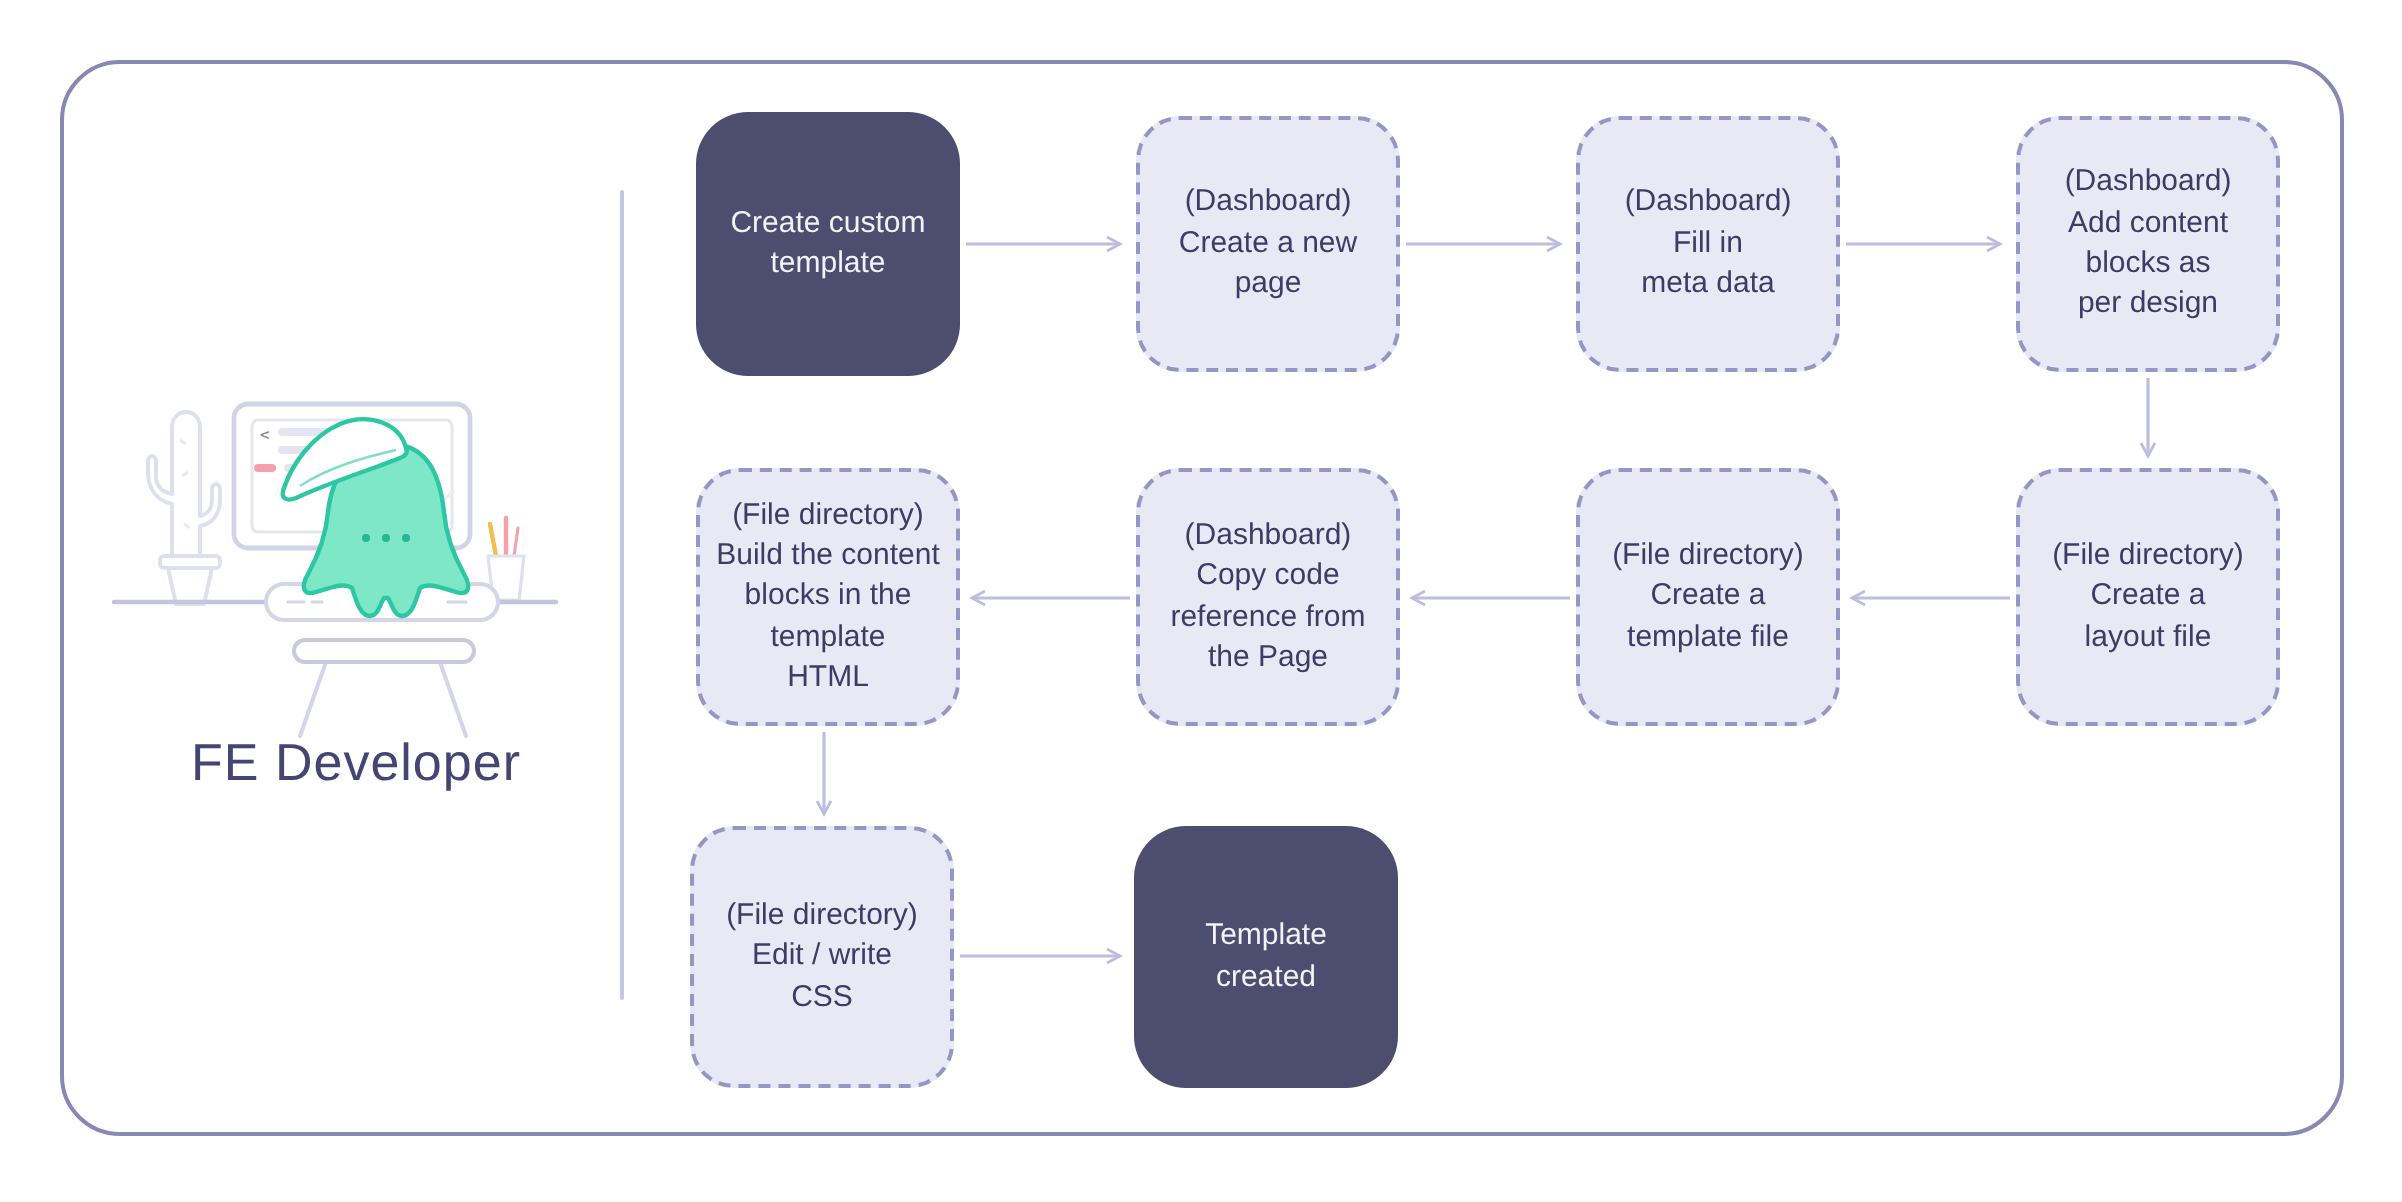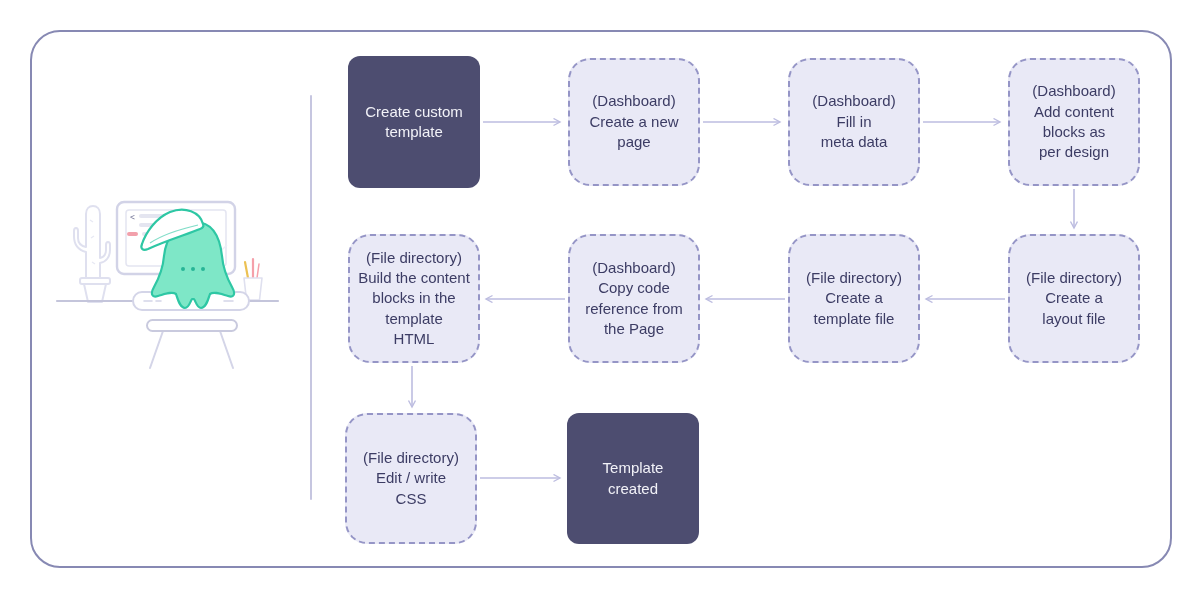--- a/index.html
+++ b/index.html
@@ -8,21 +8,21 @@
   .frame{position:absolute;left:30px;top:30px;width:1142px;height:538px;box-sizing:border-box;
          border:2px solid var(--frame-border,#8789b3);border-radius:30px;}
   .divider{position:absolute;left:310px;top:95px;width:2px;height:405px;border-radius:2px;
            background:var(--divider,#c6c6e0);}
   .node{position:absolute;width:132px;box-sizing:border-box;display:flex;align-items:center;
         justify-content:center;text-align:center;white-space:pre-line;font-size:15px;
         line-height:1.36;border-radius:22px;padding:6px;color:var(--node-text,#3c3c64);}
   .node.dashed{background:var(--dashed-node-bg,#e9e9f6);
                border:2px dashed var(--dashed-node-border,#9595c6);}
   .node.solid{background:var(--solid-node-bg,#4d4d70);color:var(--solid-node-text,#f2f2f8);
-              border-radius:12px;}
+              border-radius:26px;}
   .arrows{position:absolute;left:0;top:0;pointer-events:none;}
   .arrow-line{fill:none;stroke:var(--arrow,#bdbde0);stroke-width:1.6px;}
   .actor-label{position:absolute;left:53px;top:366px;width:250px;text-align:center;
                font-size:26px;letter-spacing:.5px;color:var(--actor-label-text,#454574);
                white-space:pre-line;}
   .illustration{position:absolute;left:50px;top:180px;}
 </style>
 </head>
 <body>
 
@@ -85,20 +85,21 @@
                C165,241 188,234 200,229 C203,228 204,226 203,224 Z" fill="#ffffff" stroke="#2ec7a4" stroke-width="2.2" stroke-linejoin="round"></path>
       <path d="M150,243 C165,233 185,228 198,225" fill="none" stroke="#2ec7a4" stroke-width="1.2" opacity="0.6"></path>
       <g fill="#27b596">
         <circle cx="183" cy="269" r="2"></circle>
           <circle cx="193" cy="269" r="2"></circle>
           <circle cx="203" cy="269" r="2"></circle>
       </g>
     </g>
   </svg>
 
+  <div class="actor-label">FE Developer</div>
 
   <div class="divider"></div>
 
   <div class="node solid" style="left:348px;top:56px;height:132px">Create custom
 template</div>
   <div class="node dashed" style="left:568px;top:58px;height:128px">(Dashboard)
 Create a new
 page</div>
   <div class="node dashed" style="left:788px;top:58px;height:128px">(Dashboard)
 Fill in

